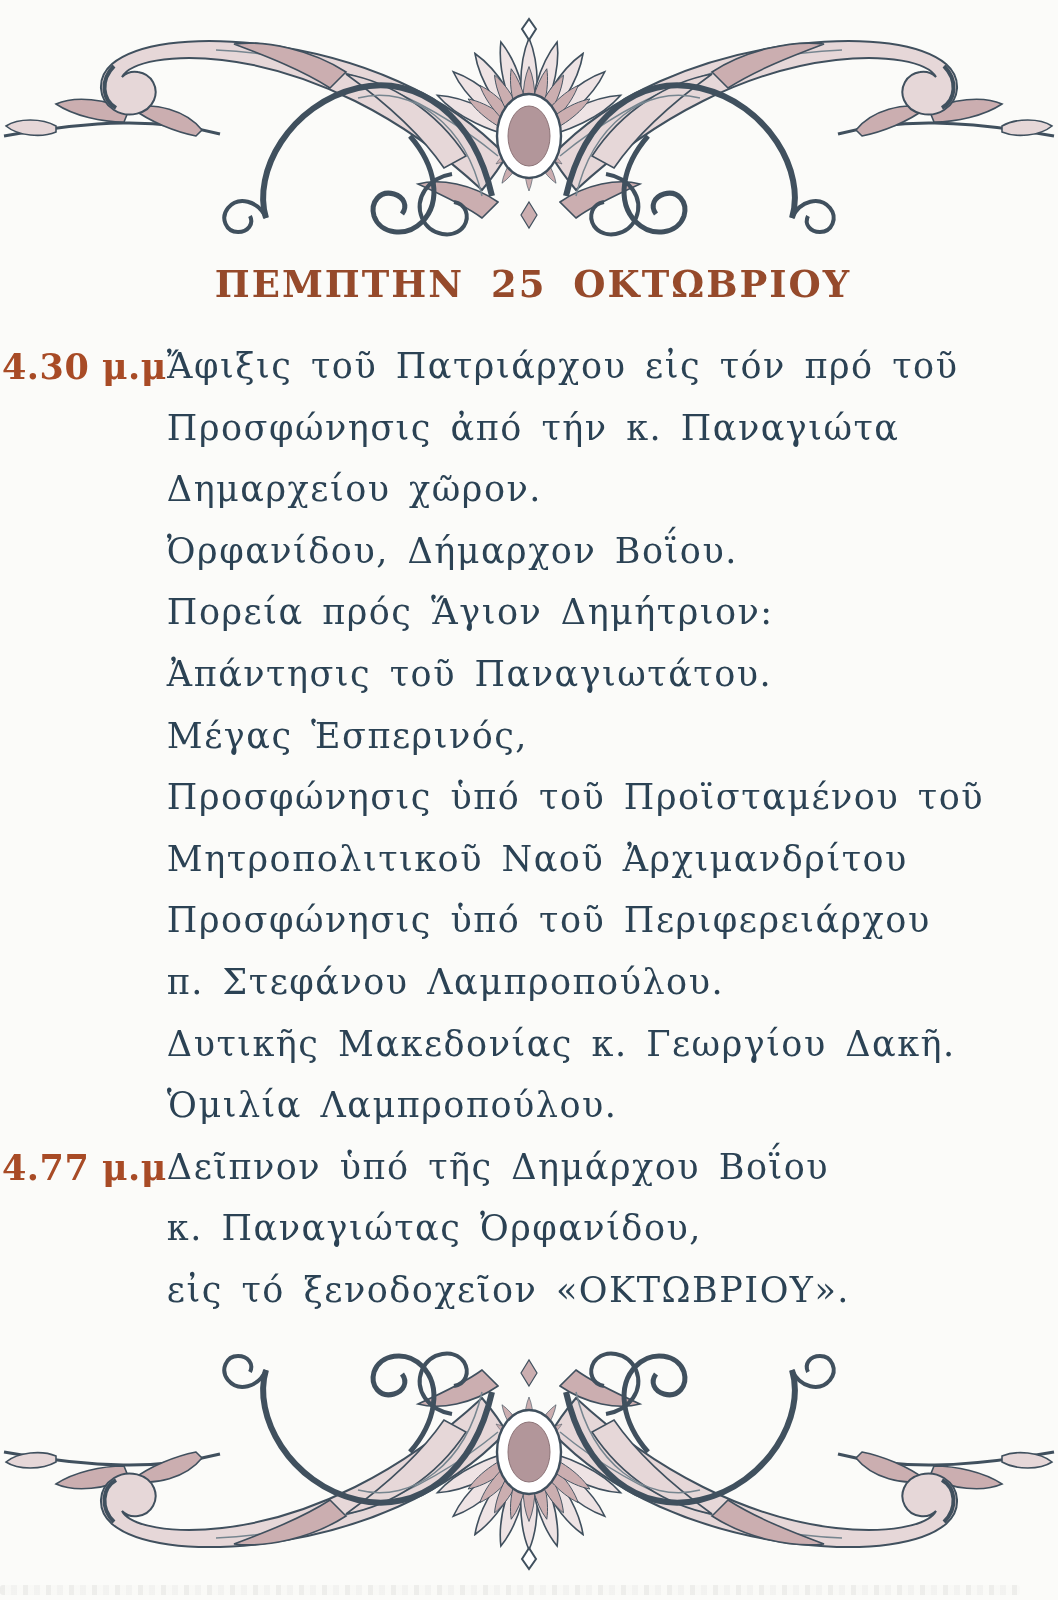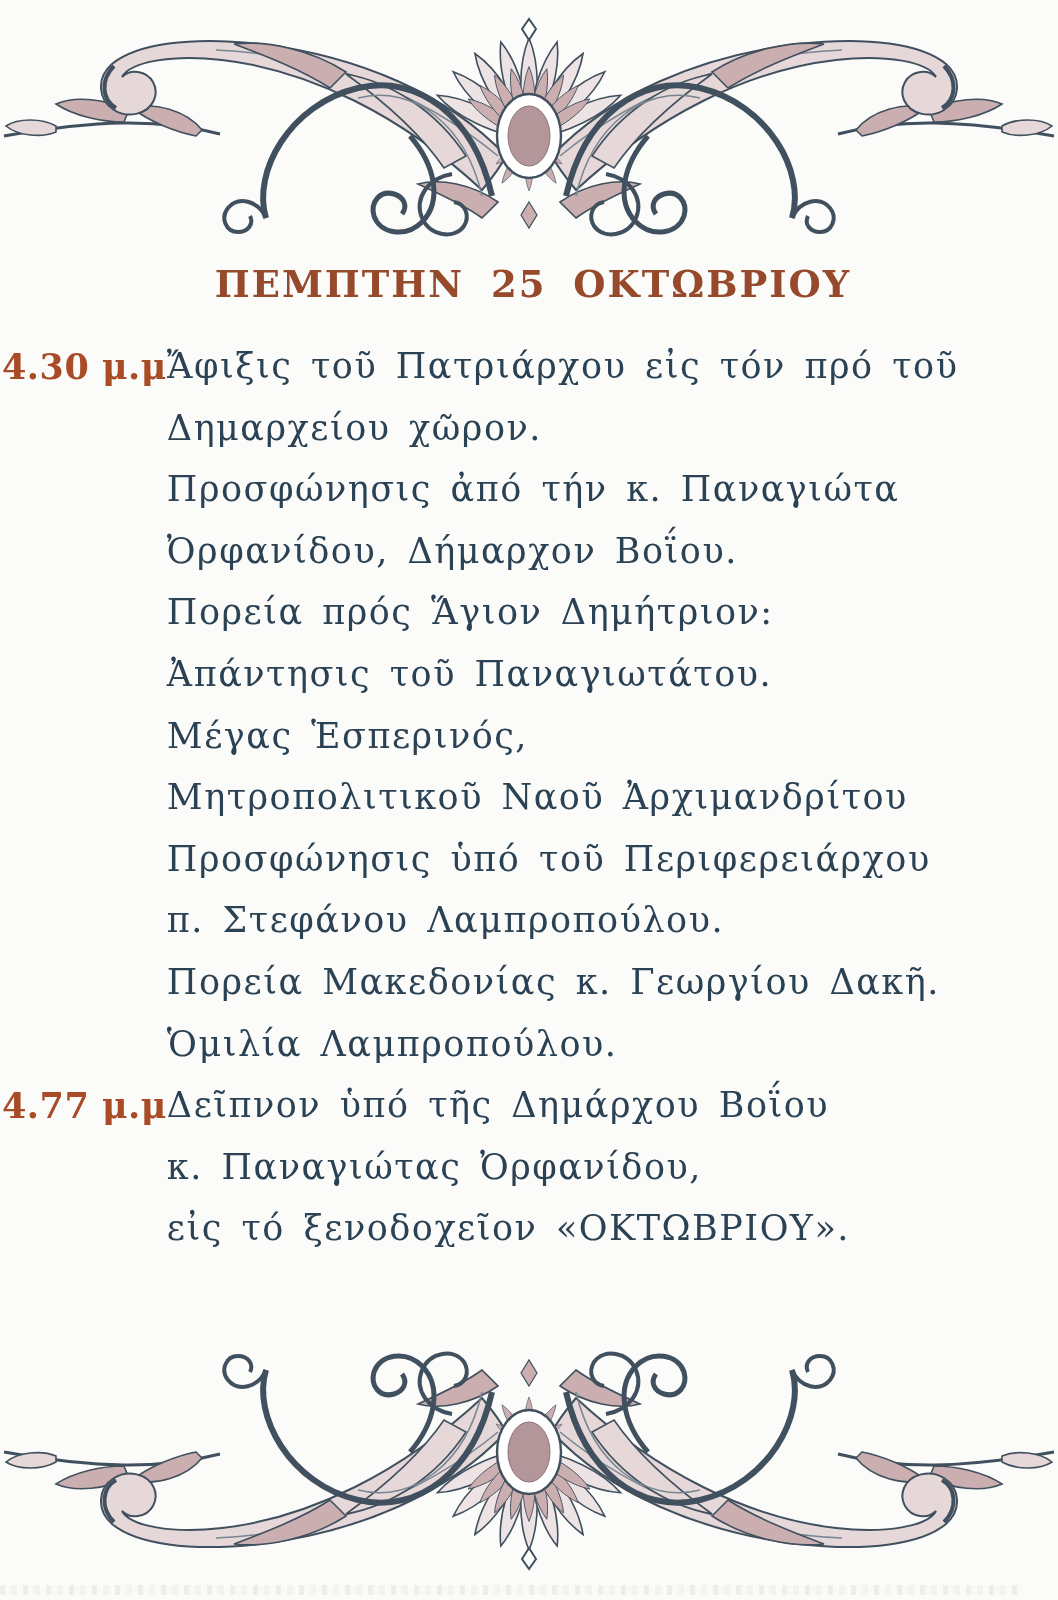--- a/index.html
+++ b/index.html
@@ -167,30 +167,31 @@
     </svg>
   </div>
 
   <h1 class="title">ΠΕΜΠΤΗΝ 25 ΟΚΤΩΒΡΙΟΥ</h1>
 
   <div class="schedule">
       <div class="entry">
         <div class="time">4.30 μ.μ</div>
         <div class="lines">
           <div class="line">Ἄφιξις τοῦ Πατριάρχου εἰς τόν πρό τοῦ</div>
+          <div class="line">Προσφώνησις ἀπό τήν κ. Παναγιώτα</div>
           <div class="line">Δημαρχείου χῶρον.</div>
-          <div class="line">Προσφώνησις ἀπό τήν κ. Παναγιώτα</div>
           <div class="line">Ὀρφανίδου, Δήμαρχον Βοΐου.</div>
           <div class="line">Πορεία πρός Ἅγιον Δημήτριον:</div>
           <div class="line">Ἀπάντησις τοῦ Παναγιωτάτου.</div>
           <div class="line">Μέγας Ἑσπερινός,</div>
+          <div class="line">Προσφώνησις ὑπό τοῦ Προϊσταμένου τοῦ</div>
           <div class="line">Μητροπολιτικοῦ Ναοῦ Ἀρχιμανδρίτου</div>
           <div class="line">Προσφώνησις ὑπό τοῦ Περιφερειάρχου</div>
           <div class="line">π. Στεφάνου Λαμπροπούλου.</div>
-          <div class="line">Πορεία Μακεδονίας κ. Γεωργίου Δακῆ.</div>
+          <div class="line">Δυτικῆς Μακεδονίας κ. Γεωργίου Δακῆ.</div>
           <div class="line">Ὁμιλία Λαμπροπούλου.</div>
         </div>
       </div>
       <div class="entry">
         <div class="time">4.77 μ.μ</div>
         <div class="lines">
           <div class="line">Δεῖπνον ὑπό τῆς Δημάρχου Βοΐου</div>
           <div class="line">κ. Παναγιώτας Ὀρφανίδου,</div>
           <div class="line">εἰς τό ξενοδοχεῖον «ΟΚΤΩΒΡΙΟΥ».</div>
         </div>

